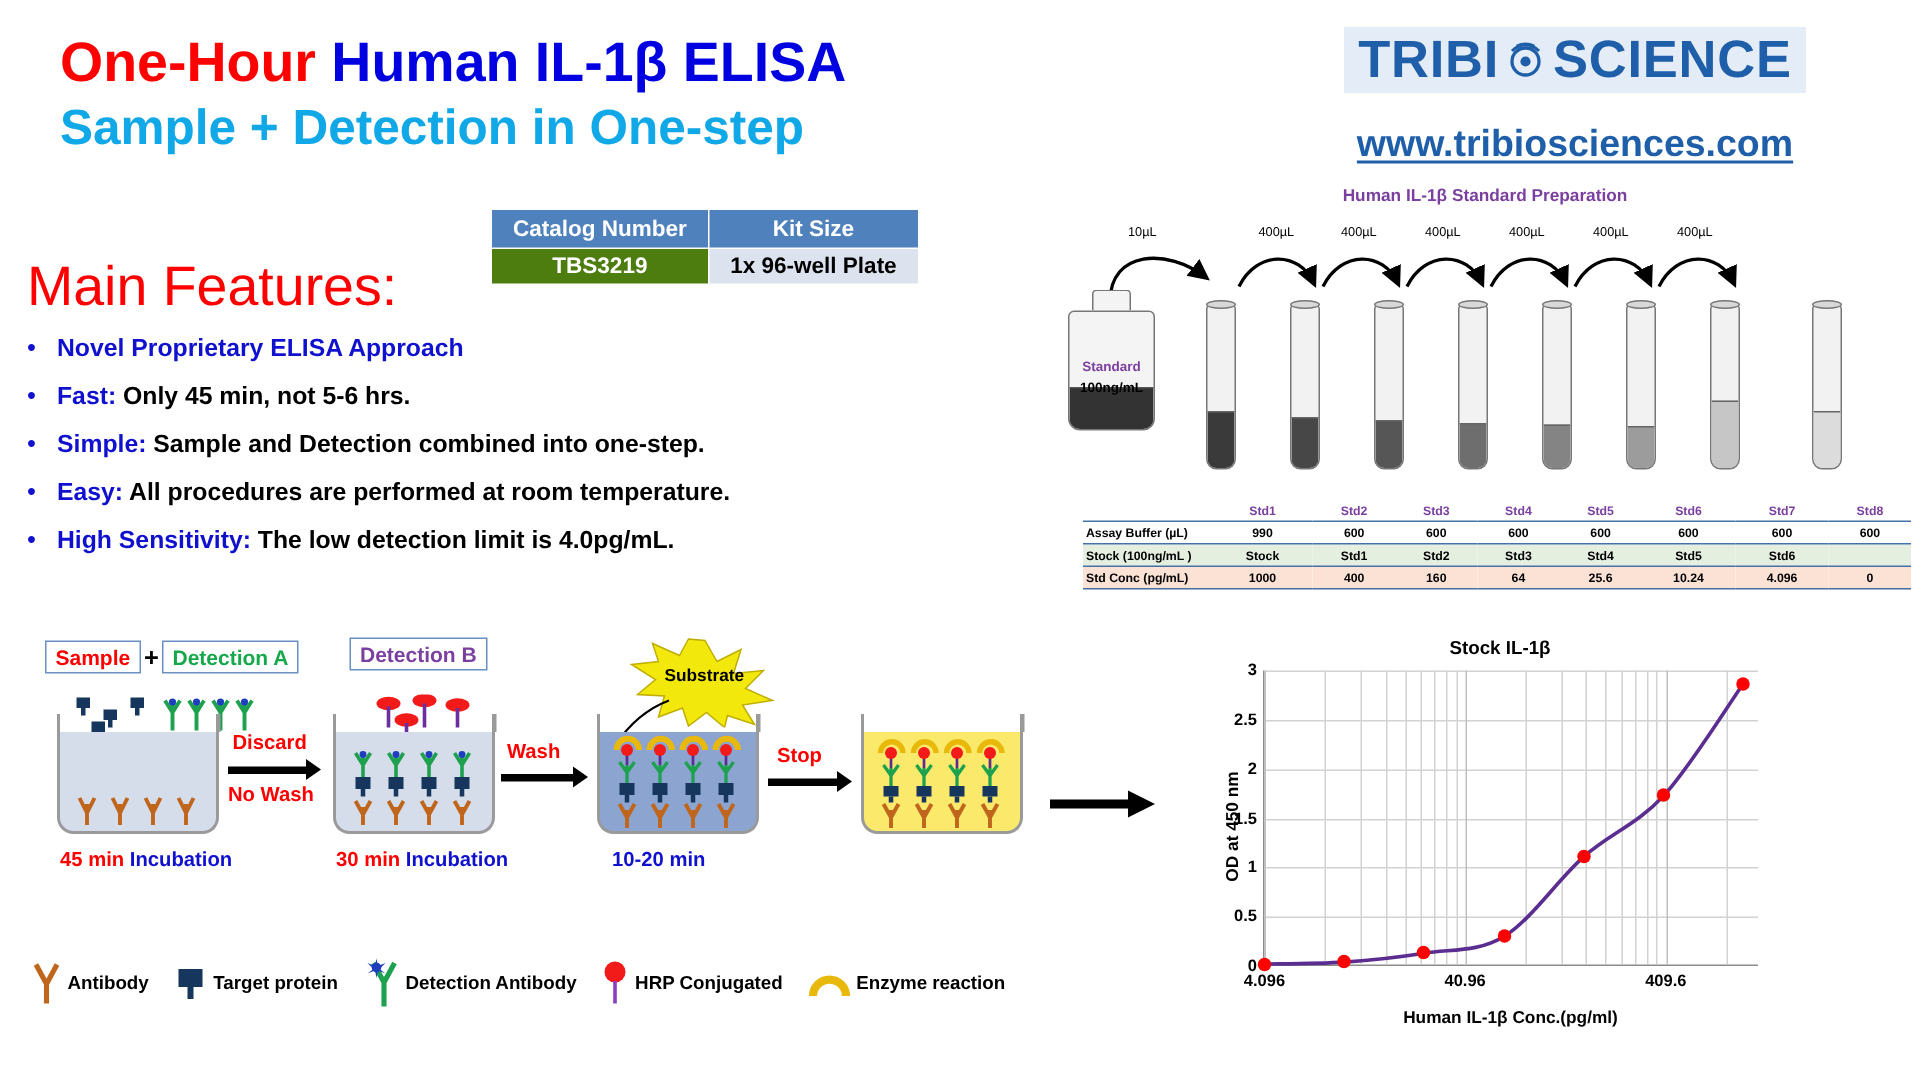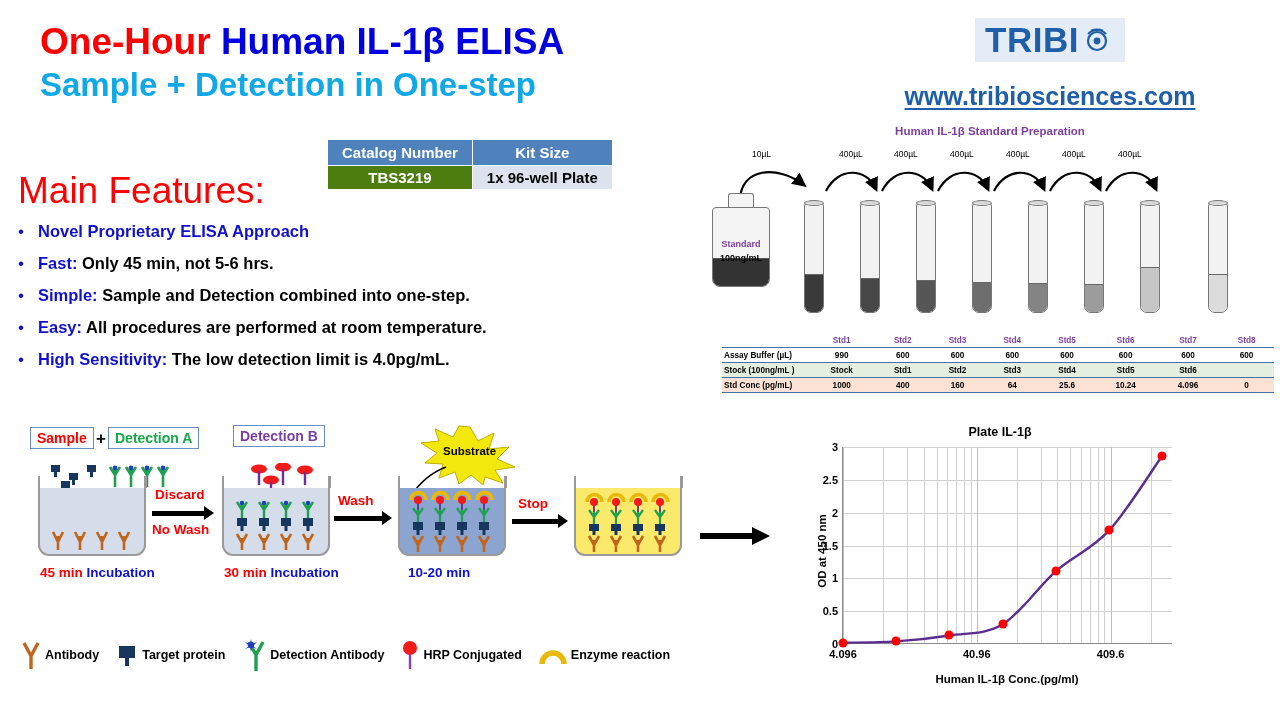--- a/index.html
+++ b/index.html
@@ -146,20 +146,21 @@
   <div class="logo-row">
     <span class="logo-word">TRIBI</span>
     <span class="logo-eye">
       <svg width="30" height="30" viewBox="0 0 30 30">
         <circle cx="15" cy="16" r="9" fill="none" stroke="#1F5FA9" stroke-width="2.2"></circle>
         <circle cx="15" cy="16" r="3.4" fill="#1F5FA9"></circle>
         <path d="M6 9 A12 12 0 0 1 24 9" fill="none" stroke="#1F5FA9" stroke-width="2"></path>
         <path d="M9 5.5 A15 15 0 0 1 21 5.5" fill="none" stroke="#1F5FA9" stroke-width="1.6"></path>
       </svg>
     </span>
+    <span class="logo-word">SCIENCE</span>
   </div>
   <div class="logo-url">www.tribiosciences.com</div>
 </div>
 
 <table class="abs" id="catalog-table">
   <tbody>
       <tr>
     <td class="hdr">Catalog Number</td>
     <td class="hdr">Kit Size</td>
   </tr>
@@ -605,21 +606,21 @@
 
   <div class="lg-item">
     <svg width="30" height="26">
       <path d="M4,22 A11,11 0 0 1 26,22" fill="none" stroke="#E8B90A" stroke-width="5.5"></path>
     </svg>
     <span class="lg-txt">Enzyme reaction</span>
   </div>
 </div>
 
 <div class="abs" id="chart">
-  <div id="chart-title">Plate IL-1β</div>
+  <div id="chart-title">Stock IL-1β</div>
   <div id="ylabel">OD at 450 nm</div>
   <div id="xlabel">Human IL-1β Conc.(pg/ml)</div>
 
   <div id="plot-area">
     <div id="gridlines-h">
         <div class="gl-h" style="top: 164.167px;"></div>
         <div class="gl-h" style="top: 131.333px;"></div>
         <div class="gl-h" style="top: 98.5px;"></div>
         <div class="gl-h" style="top: 65.6667px;"></div>
         <div class="gl-h" style="top: 32.8333px;"></div>

